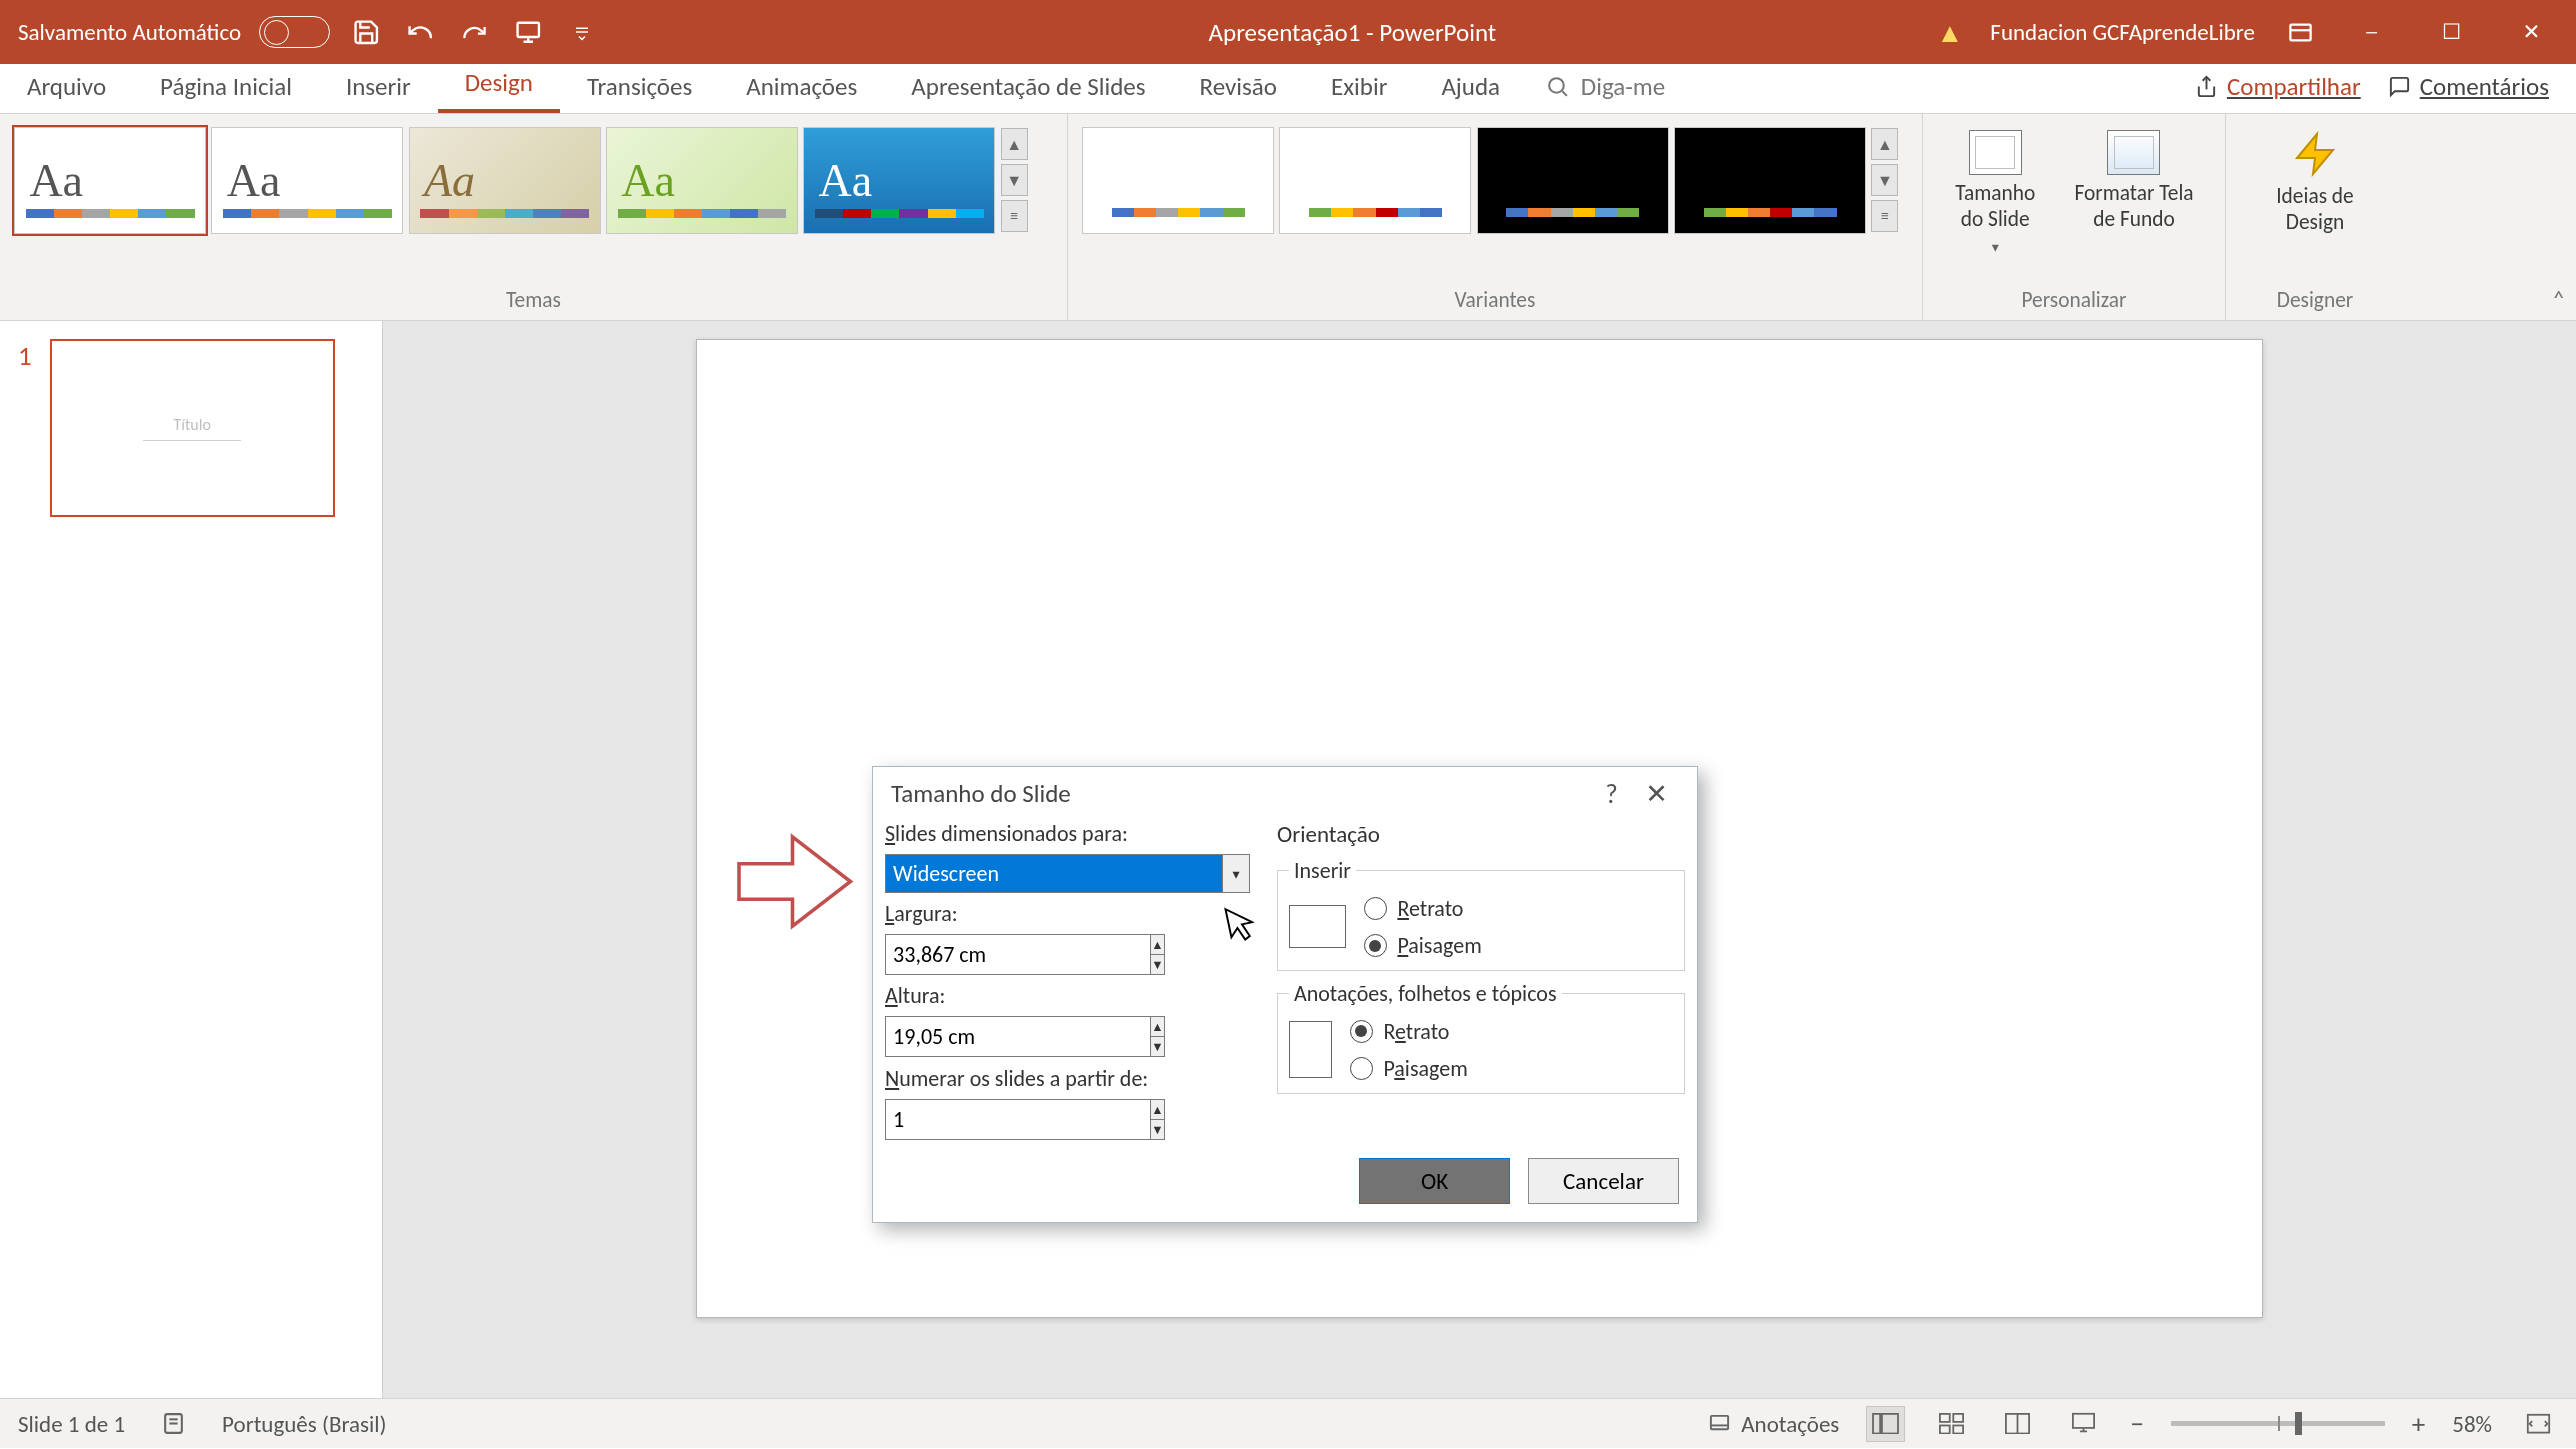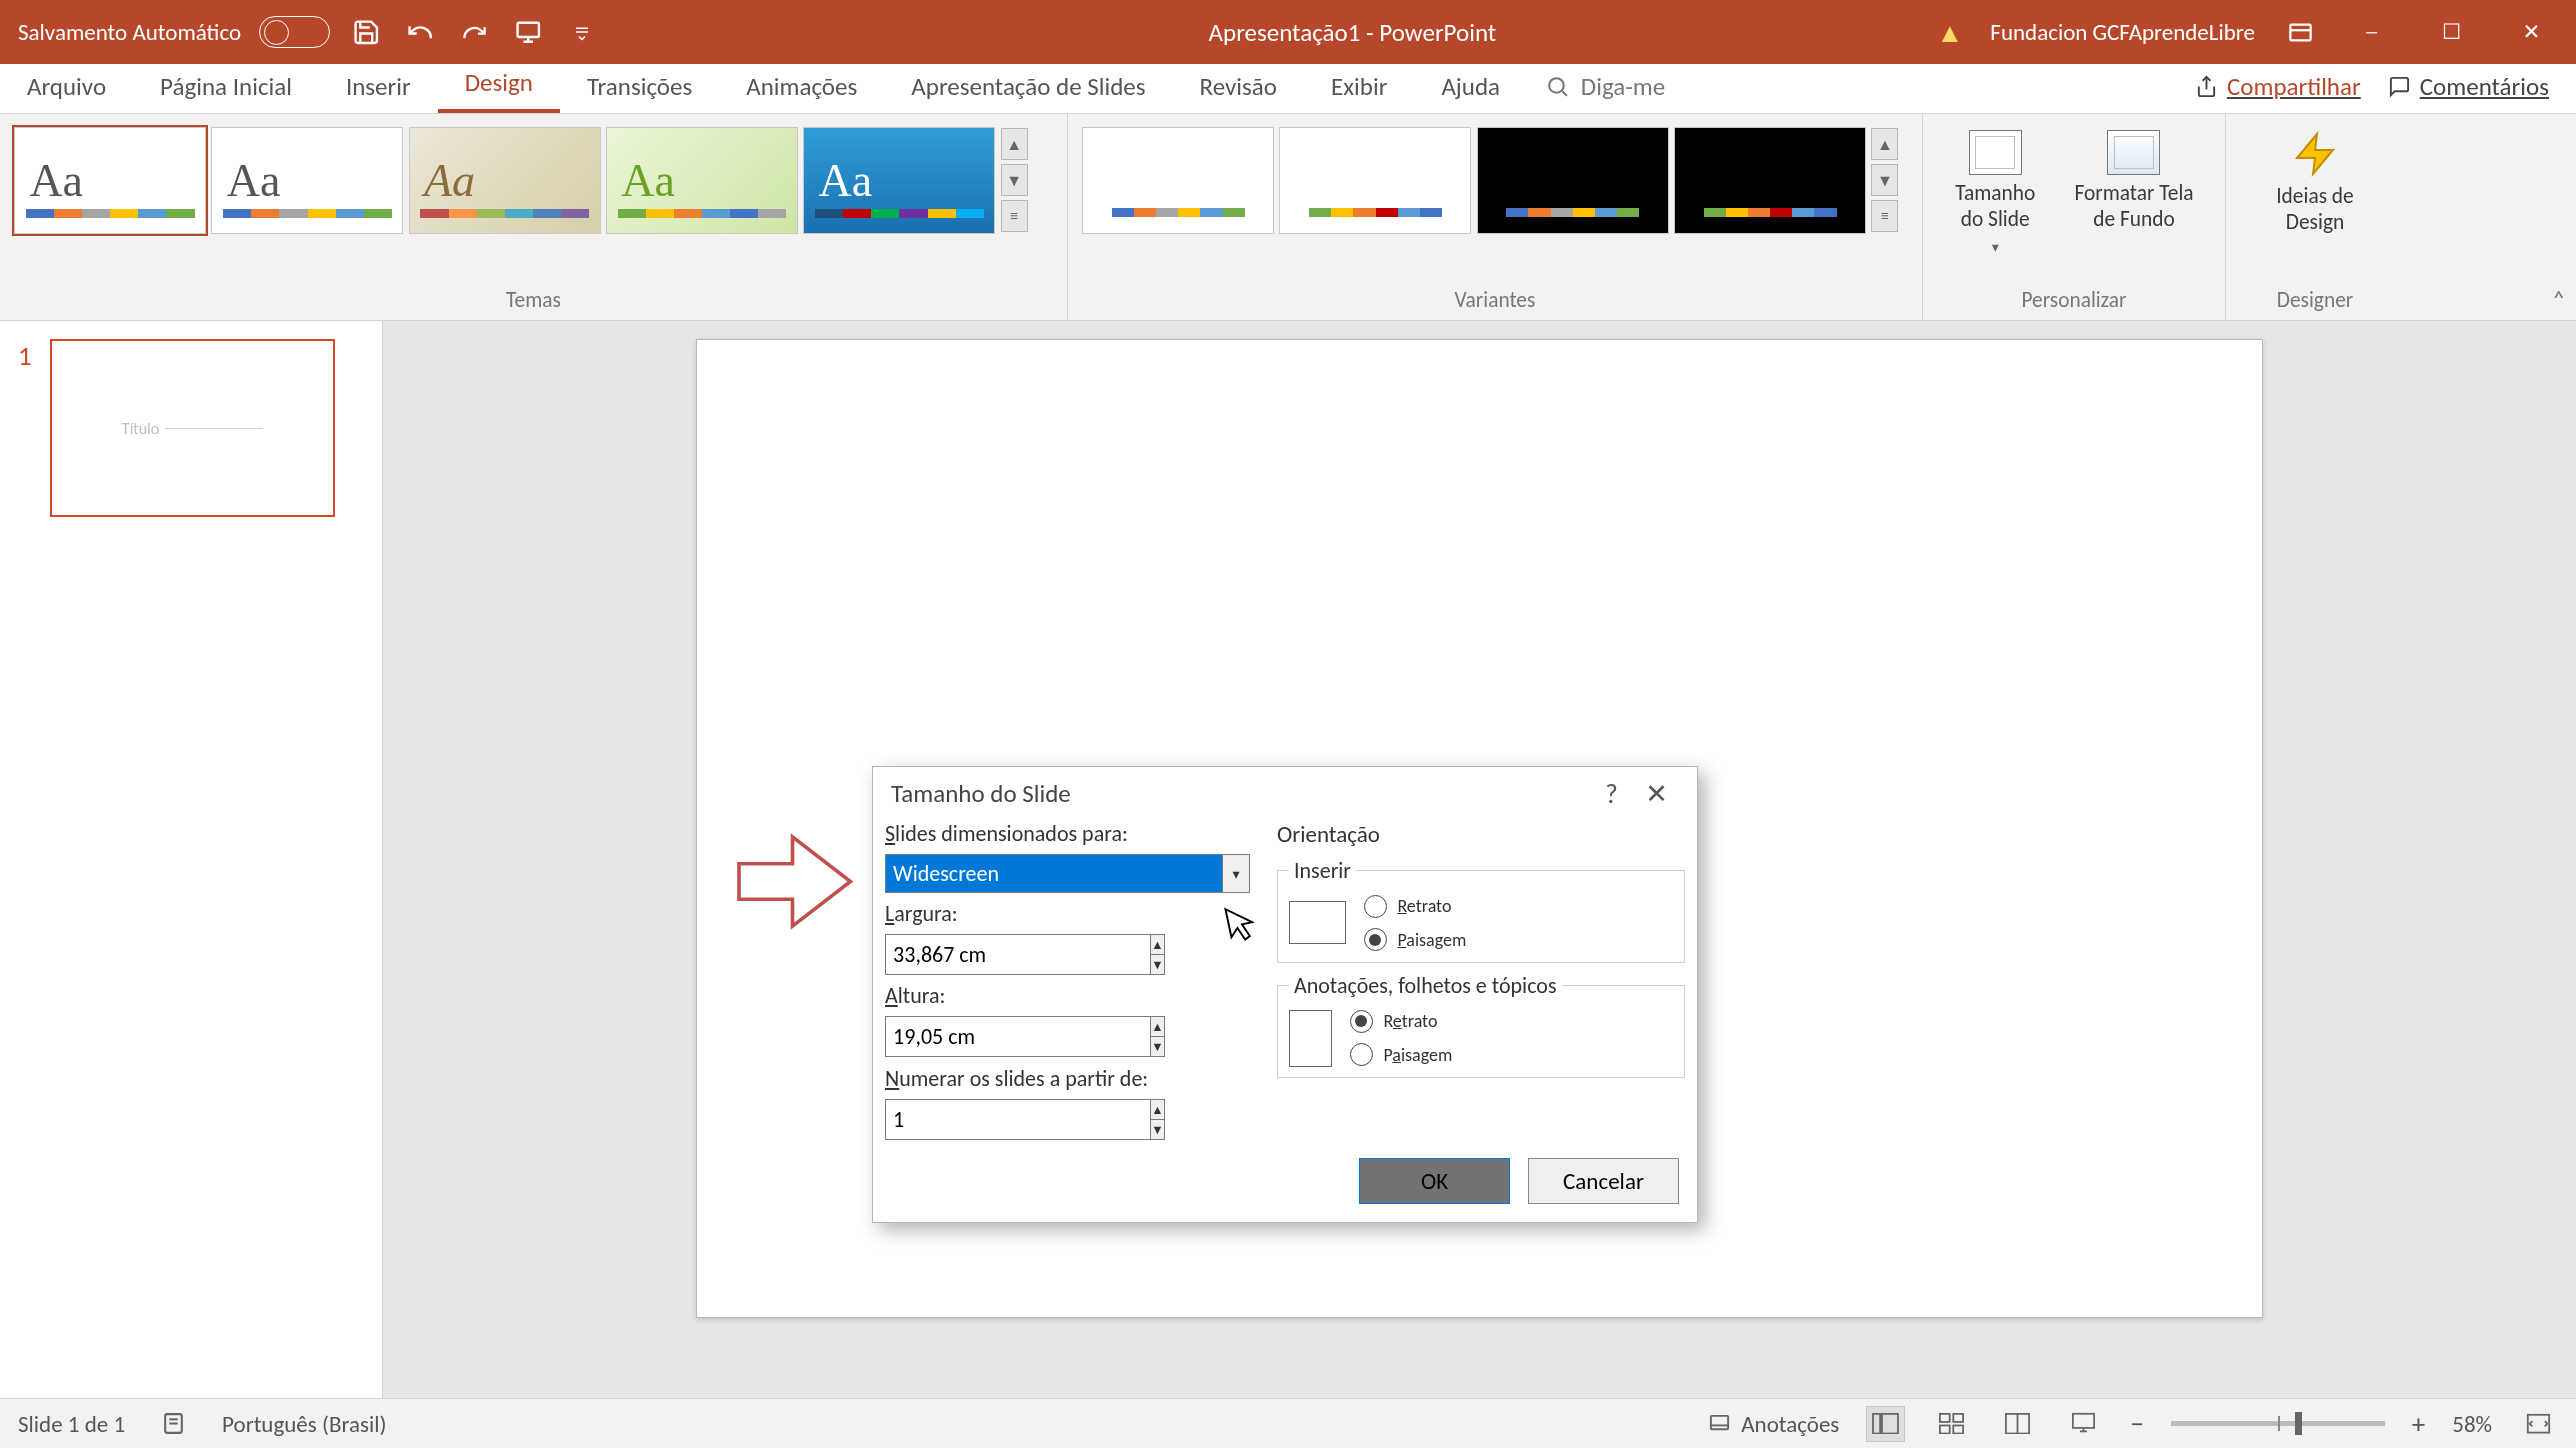--- a/index.html
+++ b/index.html
@@ -49,21 +49,21 @@
 .big-btn .icon-box::after { content: ""; position: absolute; inset: 5.3px; border: 0.9px solid #bfbfbf; }
 .big-btn .drop { font-size: 14.2px; color: #666; }
 
 .collapse-rib { position: absolute; right: 10.7px; bottom: 5.3px; font-size: 25px; color: #777; }
 
 
 .workspace { height: 1077px; background: #e6e6e6; display: flex; position: relative; }
 .slide-panel { width: 383px; background: #fff; border-right: 0.9px solid #d0d0d0; padding: 18px 18px; }
 .slide-entry { display: flex; gap: 18px; align-items: flex-start; }
 .slide-num { font-size: 27px; color: #d24726; }
-.slide-mini { width: 285px; height: 178px; border: 2.7px solid #d24726; background: #fff; display: flex; flex-direction: row; align-items: center; justify-content: center; gap: 5.3px; color: #bfbfbf; font-size: 16px; }
+.slide-mini { width: 285px; height: 178px; border: 2.7px solid #d24726; background: #fff; display: flex; flex-direction: column; align-items: center; justify-content: center; gap: 5.3px; color: #bfbfbf; font-size: 16px; }
 .slide-mini .tline { width: 98px; border-top: 0.9px solid #cfcfcf; }
 
 .canvas-area { flex: 1; position: relative; display: flex; justify-content: center; }
 .canvas { margin-top: 18px; width: 1567px; height: 979px; background: #fff; border: 0.9px solid #b7b7b7; box-shadow: 0 1.8px 5.3px rgba(0,0,0,.15); }
 
 
 .annot-arrow { position: absolute; left: 730px; top: 507px; width: 125px; height: 107px; }
 
 
 .dialog { position: absolute; left: 872px; top: 445px; width: 826px; background: #fff; border: 1.8px solid #aeb6bf; box-shadow: 7.1px 7.1px 18px rgba(0,0,0,.3); }
@@ -84,21 +84,21 @@
 .dialog .spinner .spins { width: 25px; display: flex; flex-direction: column; }
 .dialog .spinner .spins div { flex: 1; border: 0.9px solid #7a7a7a; border-left: none; display: flex; align-items: center; justify-content: center; font-size: 12.5px; background: #efefef; }
 .dialog .spinner .spins div:first-child { border-bottom: none; }
 .dialog .spinner.small { width: 116px; }
 .dialog fieldset { border: 0.9px solid #cfcfcf; padding: 10.7px 10.7px; margin-top: 1.8px; }
 .dialog fieldset legend { font-size: 22px; padding: 0 5.3px; }
 .dialog .orient-row { display: flex; align-items: center; gap: 18px; }
 .dialog .orient-icon { width: 57px; height: 43px; border: 1.8px solid #666; }
 .dialog .orient-icon.portrait { width: 43px; height: 57px; }
 .dialog .radios { display: flex; flex-direction: column; gap: 10.7px; }
-.dialog .radio { display: flex; align-items: center; gap: 10.7px; font-size: 18px; }
+.dialog .radio { display: flex; align-items: center; gap: 10.7px; font-size: 22px; }
 .dialog .radio .dot { width: 23px; height: 23px; border: 1.8px solid #444; border-radius: 50%; display: flex; align-items: center; justify-content: center; }
 .dialog .radio .dot.sel::after { content: ""; width: 12.5px; height: 12.5px; background: #444; border-radius: 50%; }
 .dialog .btn-row { display: flex; justify-content: flex-end; gap: 18px; padding: 0 18px 18px; }
 .dialog .dlg-btn { width: 151px; height: 46px; border: 0.9px solid #8a8a8a; background: #efefef; font-size: 23px; display: flex; align-items: center; justify-content: center; }
 .dialog .dlg-btn.primary { border: 1.8px solid #0078d7; background: #737373; }
 
 .cursor-ptr { position: absolute; left: 1225px; top: 583px; font-size: 30px; color: #000; transform: rotate(-12deg); }
 
 
 .statusbar { height: 50px; background: #f3f2f1; border-top: 0.9px solid #d4d4d4; display: flex; align-items: center; font-size: 23px; color: #555; padding: 0 18px; gap: 36px; }

